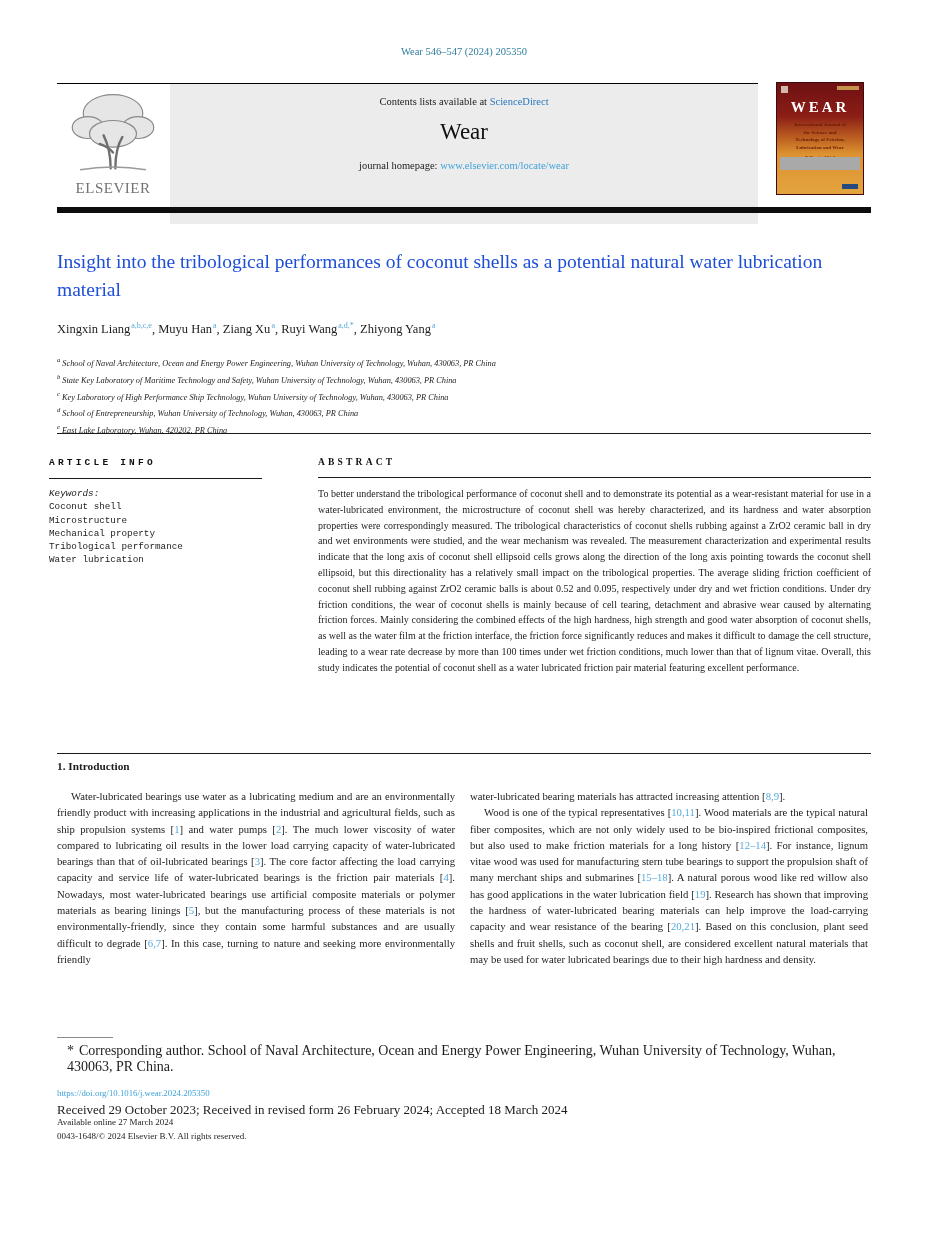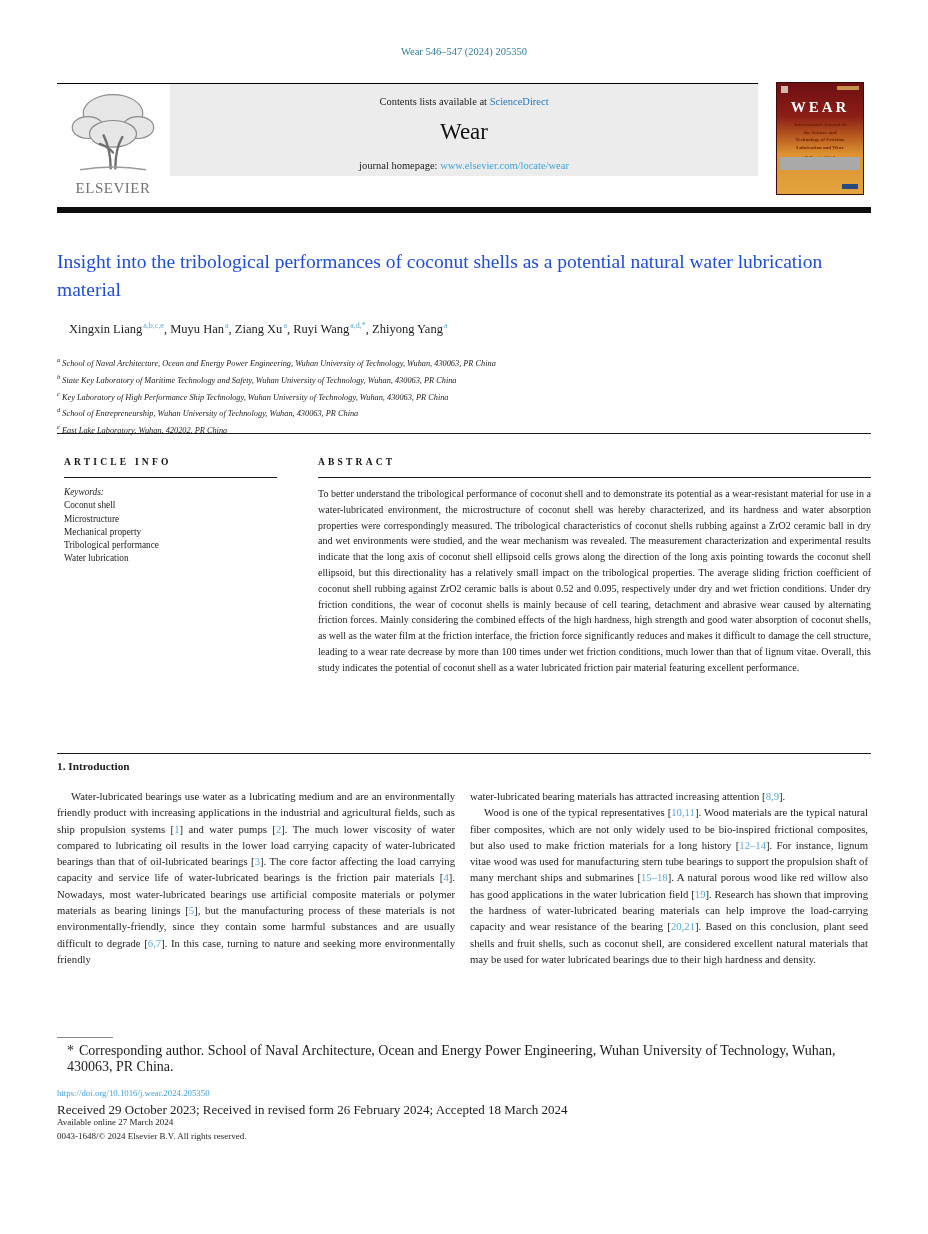--- a/index.html
+++ b/index.html
@@ -8,21 +8,21 @@
     position: relative; width: 928px; height: 1234px; margin: 0 auto;
     background: #ffffff; font-family: "Liberation Serif", serif; color: #1c1c1c;
     overflow: hidden;
   }
   a { text-decoration: none; cursor: pointer; }
 
   
   .journal-ref { position: absolute; top: 46px; left: 0; width: 100%; text-align: center;
     font-size: 10.5px; color: #2e7d9e; }
   .banner-topline { position: absolute; top: 83px; left: 57px; width: 701px; height: 1px; background: #000; }
-  .banner-gray { position: absolute; left: 170px; top: 84px; width: 588px; height: 92px;
+  .banner-gray { position: absolute; left: 170px; top: 84px; width: 588px; height: 140px;
     background: #ececec; text-align: center; }
   .contents-line { margin-top: 12px; font-size: 10.5px; color: #1c1c1c; }
   .link-sd { color: #2a76bc; }
   .journal-title { margin-top: 12px; font-size: 23px; color: #111; }
   .homepage-line { margin-top: 15px; font-size: 10.5px; }
   .link-home { color: #3ea2da; }
 
   .elsevier { position: absolute; left: 57px; top: 88px; width: 112px; height: 112px; background: #fff; cursor: pointer; }
   .tree-svg { display: block; width: 94px; height: 90px; margin: 0 auto; }
   .elsevier-word { font-size: 15px; color: #737373; text-align: center; letter-spacing: 0.5px; margin-top: 2px; }
@@ -37,32 +37,32 @@
   .cover-sub { color: #6b1c06; font-size: 5px; line-height: 1.5; text-align: center; margin-top: 5px; padding: 0 14px; font-weight: bold; }
   .cover-eic { color: #5a1a08; font-size: 4.5px; text-align: center; margin-top: 4px; font-weight: bold; }
   .cover-grayband { position: absolute; left: 3px; right: 3px; bottom: 24px; height: 13px; background: #a9a9a9; }
   .cover-bottommark { position: absolute; right: 5px; bottom: 5px; width: 16px; height: 5px; background: #274a7e; }
 
   .black-bar { position: absolute; top: 207px; left: 57px; width: 814px; height: 6px; background: #0d0d0d; }
 
   
   .title { position: absolute; top: 248px; left: 57px; width: 780px; margin: 0;
     font-size: 19.5px; font-weight: 400; line-height: 28px; color: #1d4ed8; }
-  .authors { position: absolute; top: 321px; left: 57px; width: 810px; font-size: 12.5px; margin-left: 12px; }
+  .authors { position: absolute; top: 321px; left: 57px; width: 810px; font-size: 12.5px; }
   .authors sup { color: #56a8da; font-size: 8px; margin-left: 1px; }
   .affils { position: absolute; top: 353px; left: 57px; width: 812px;
     font-size: 8.3px; font-style: italic; line-height: 13px; }
   .affils sup { font-size: 6.5px; }
 
   .rule-full { position: absolute; left: 57px; width: 814px; height: 1px; background: #1a1a1a; }
   .rule-1 { top: 433px; }
   .rule-2 { top: 753px; }
 
   
-  .info-col { position: absolute; left: 64px; top: 457px; width: 213px; }
+  .info-col { position: absolute; left: 49px; top: 457px; width: 213px; font-family: Liberation Mono, monospace; }
   .abs-col { position: absolute; left: 318px; top: 457px; width: 553px; }
   .sec-heading { font-size: 9.5px; font-weight: bold; letter-spacing: 3.2px; color: #111; }
   .heading-rule { height: 1px; background: #1a1a1a; margin-top: 10px; }
   .kw-label { font-style: italic; font-size: 9.3px; margin-top: 8px; line-height: 13.3px; }
   .kw { font-size: 9.3px; line-height: 13.3px; }
   .abs-text { font-size: 10px; line-height: 15.8px; text-align: justify; margin: 8px 0 0 0; }
 
   
   .intro-heading { position: absolute; top: 760px; left: 57px; margin: 0; font-size: 11.3px; font-weight: bold; }
   .col-left  { position: absolute; left: 57px;  top: 788px; width: 398px; }

